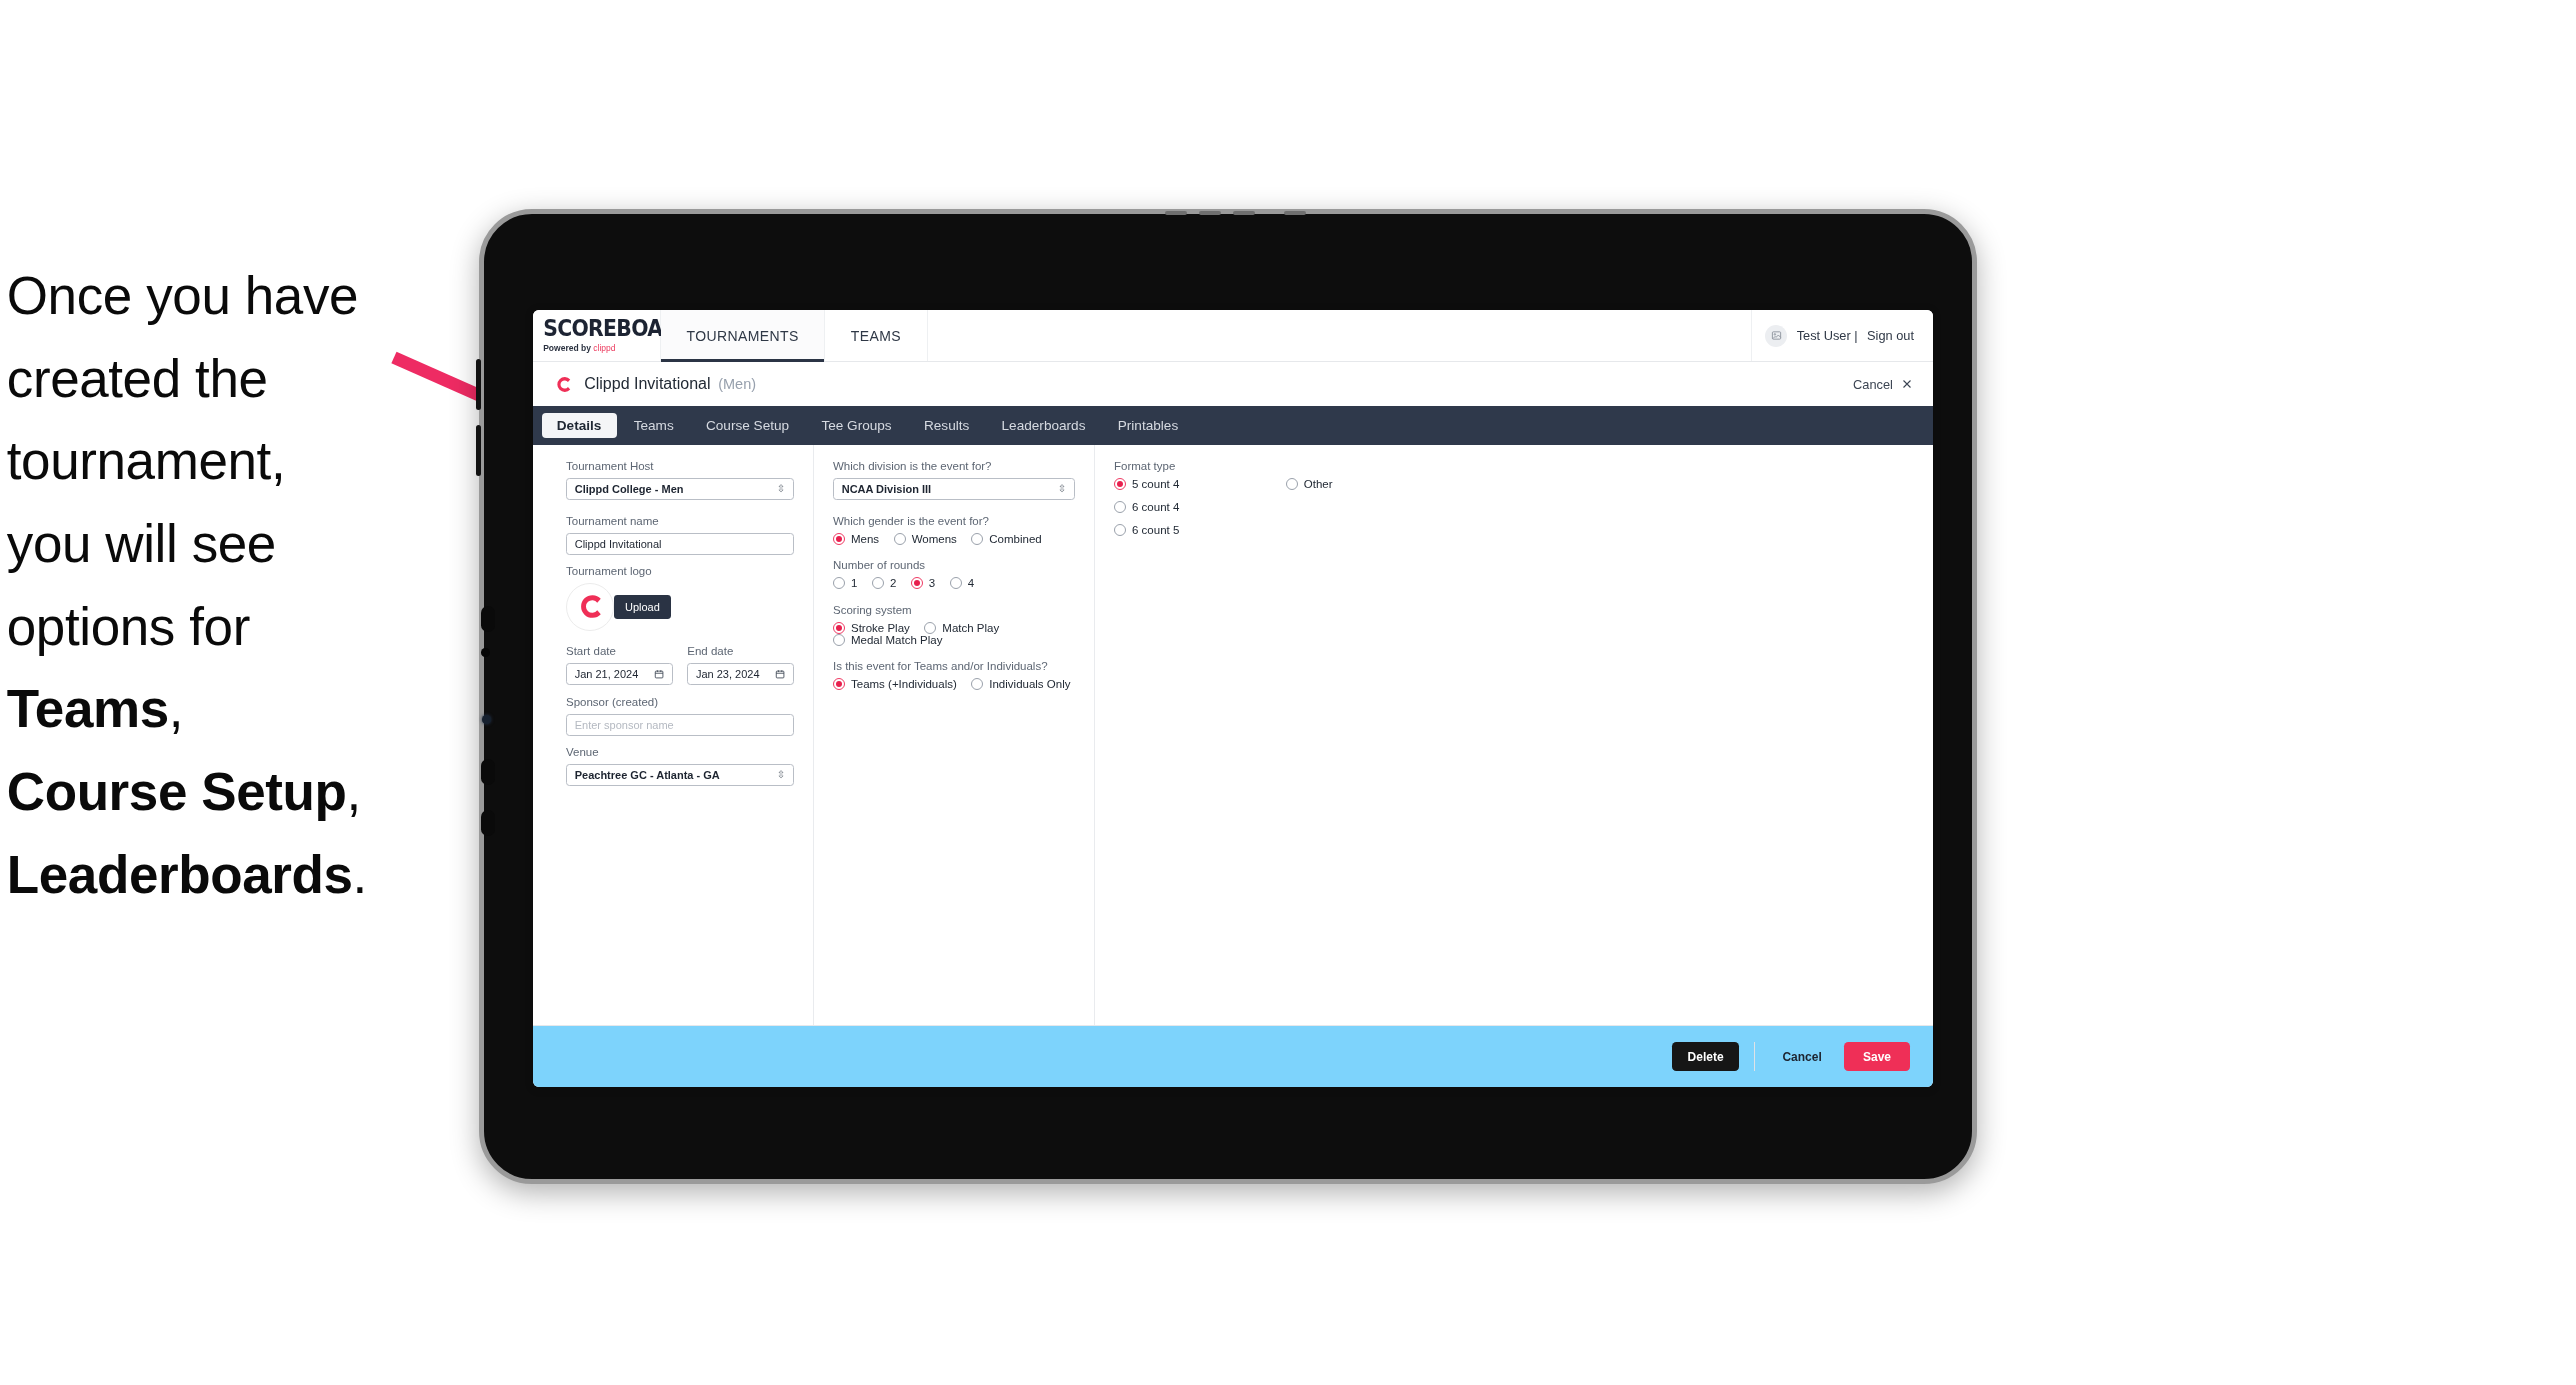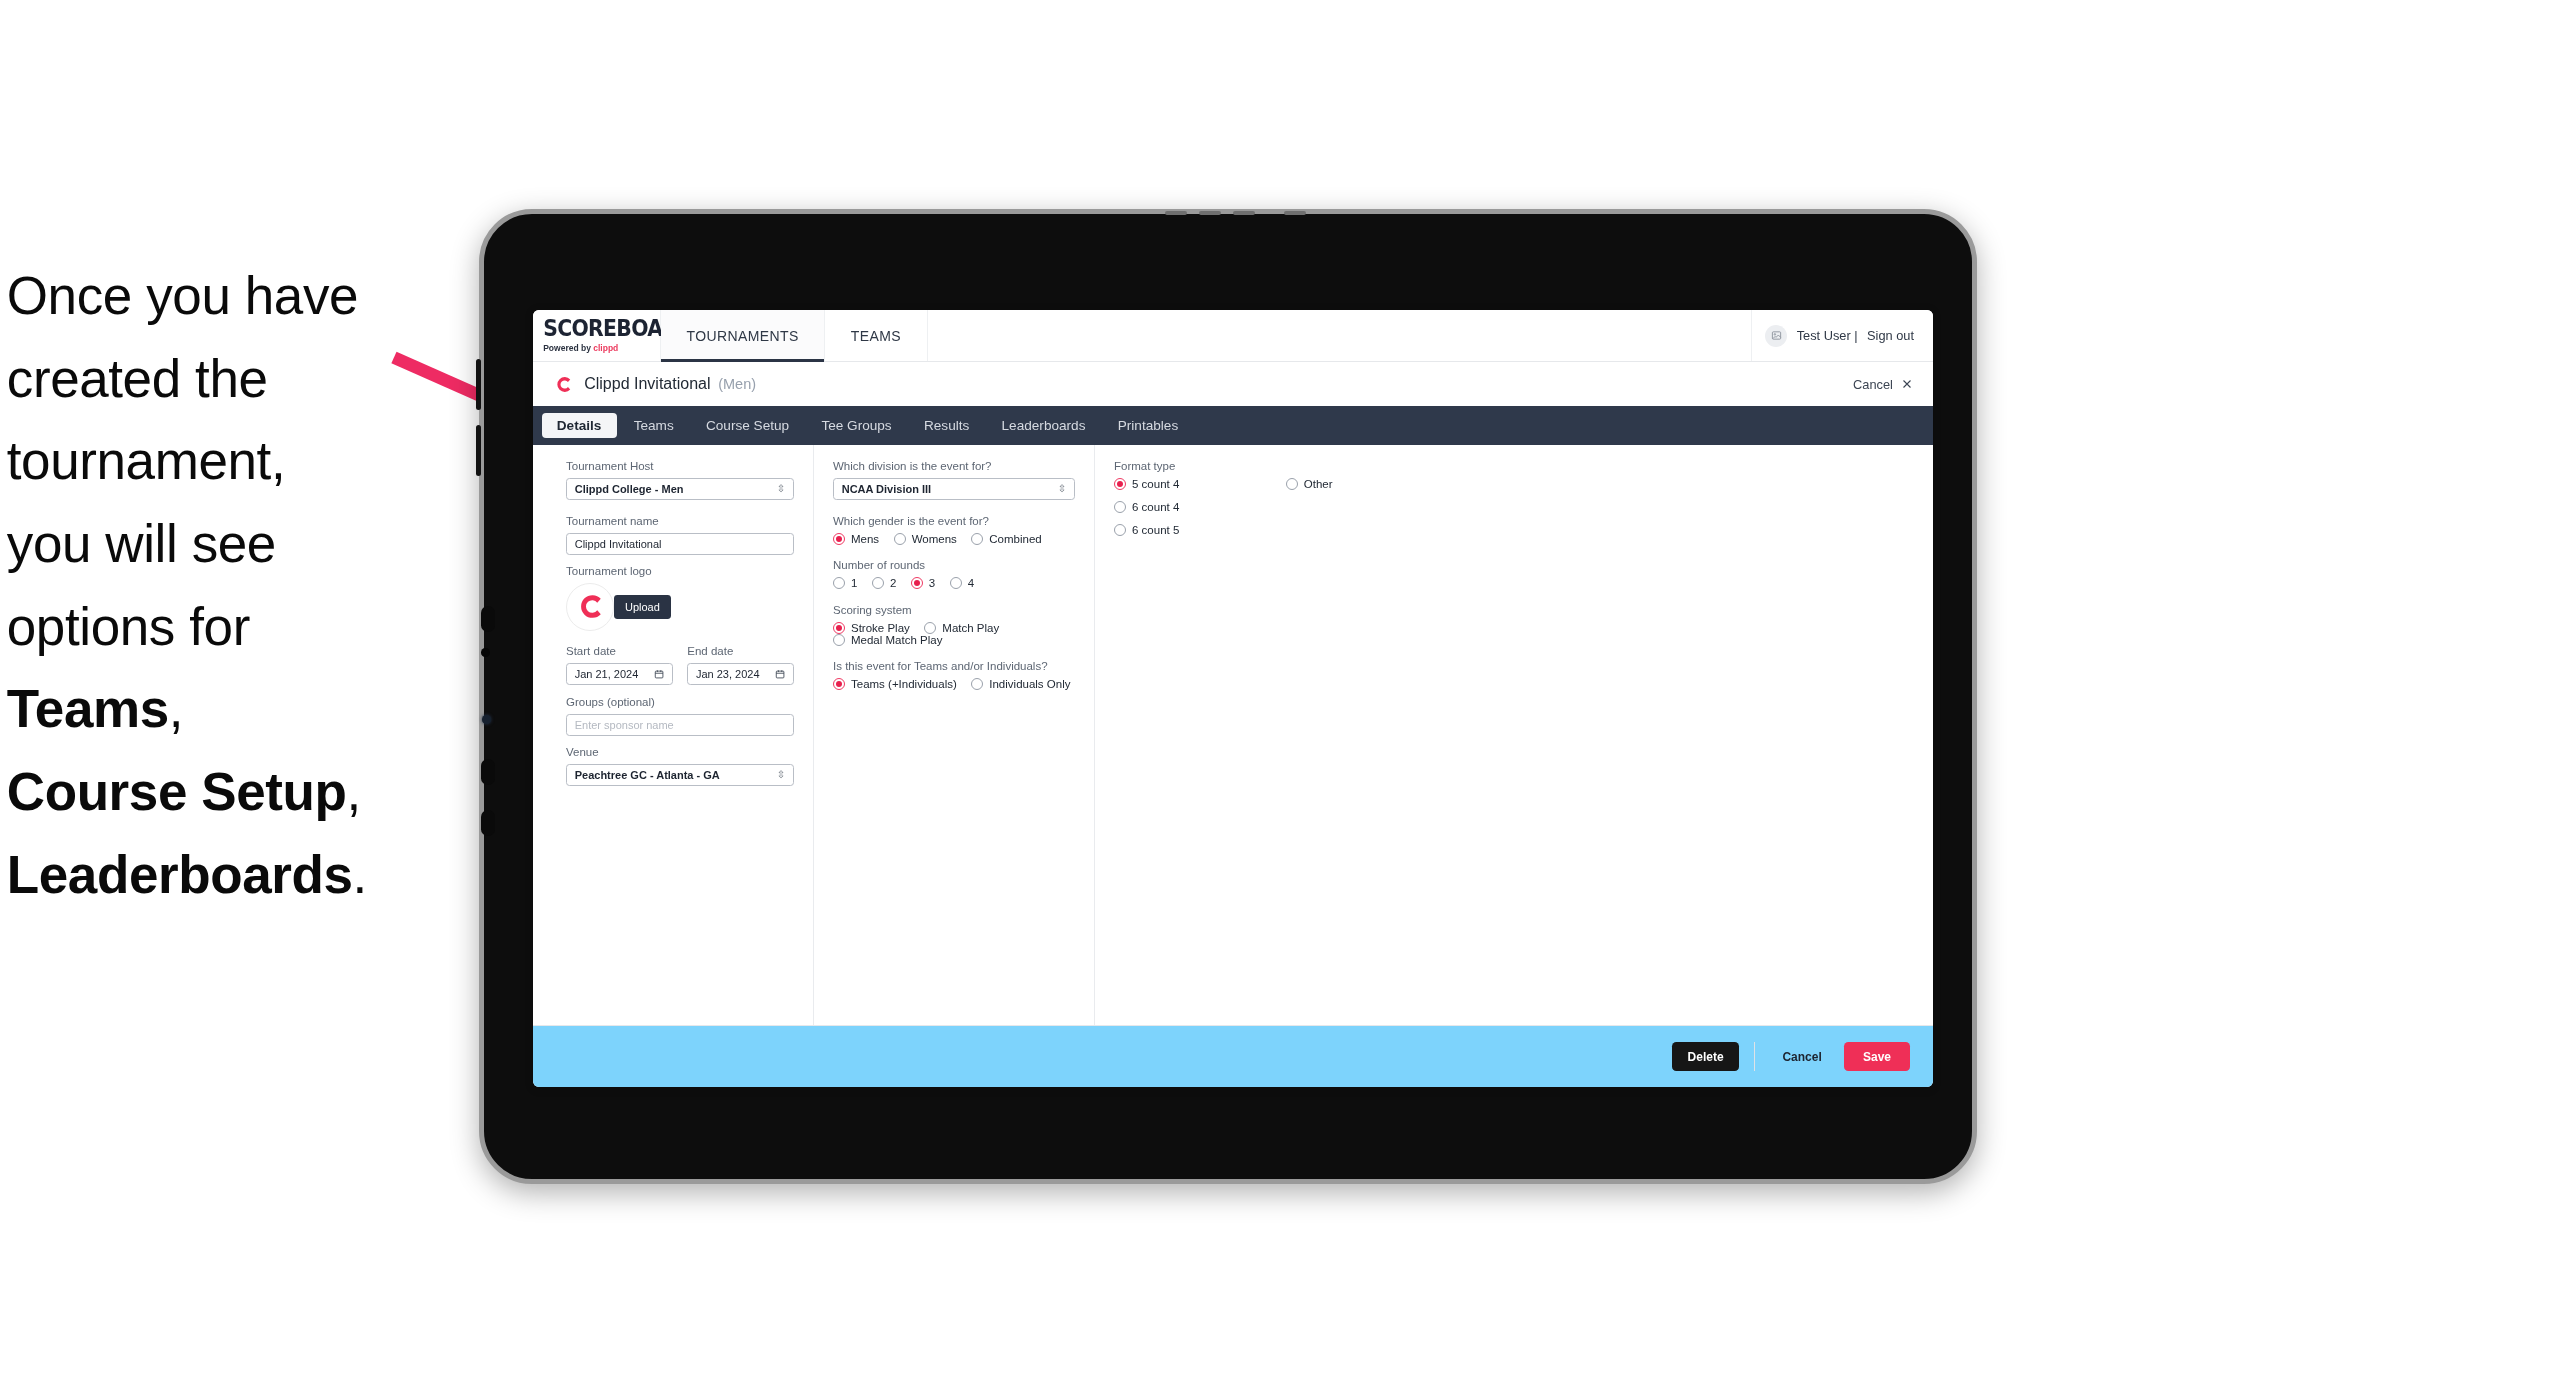--- a/index.html
+++ b/index.html
@@ -40,21 +40,21 @@
   }
 
   
   .topnav{height:51px;background:#fff;border-bottom:0.9px solid #e6e8eb;
     display:flex;align-items:stretch;flex:0 0 auto;position:relative;}
   .brand{width:128px;display:flex;flex-direction:column;justify-content:center;
     padding-left:10.2px;box-sizing:border-box;border-right:0.9px solid #eef0f2;}
   .brand-title{font-size:20.4px;font-weight:800;letter-spacing:-0.7px;color:#1d2433;
     font-family:"DejaVu Sans", sans-serif;line-height:1;transform:scaleY(1.12);transform-origin:left center;}
   .brand-sub{font-size:8.5px;color:#2b3240;margin-top:5.1px;font-weight:600;}
-  .brand-sub span{color:#ec3a5e;font-weight:700;}
+  .brand-sub span{color:#ec3a5e;font-weight:400;}
   .navtab{display:flex;align-items:center;padding:0 25.5px;font-size:14px;
     color:#2f3846;letter-spacing:0.4px;position:relative;cursor:pointer;
     border-right:0.9px solid #eef0f2;}
   .navtab.active{background:#fbfbfc;}
   .navtab.active::after{content:"";position:absolute;left:0;right:0;bottom:-0.9px;height:2.6px;background:#2b3445;}
   .nav-spacer{flex:1;border-right:0.9px solid #eef0f2;}
   .user-area{display:flex;align-items:center;gap:9.4px;padding:0 19px 0 13.6px;font-size:12.8px;color:#2f3846;}
   .avatar{width:22px;height:22px;border-radius:50%;background:#eceef1;
     display:flex;align-items:center;justify-content:center;color:#8c939d;}
   .signout{color:#2f3846;cursor:pointer;}
@@ -279,21 +279,21 @@
               <svg width="10.2" height="10.2" viewBox="0 0 24 24" fill="none" stroke="#3b4452" stroke-width="2">
                   <rect x="3" y="5" width="18" height="16" rx="2"></rect>
                   <path d="M3 10h18M8 3v4M16 3v4"></path>
                 </svg>
             </div>
           </div>
         </div>
 
         <div class="gap-s"></div>
 
-        <div class="flabel">Groups (optional)</div>
+        <div class="flabel">Sponsor (created)</div>
         <div class="field wide">
           <span class="ph">Enter sponsor name</span>
         </div>
 
         <div class="gap-s"></div>
 
         <div class="flabel">Venue</div>
         <div class="field wide">
           <span class="val">Peachtree GC - Atlanta - GA</span>
           <span class="chev">⇳</span>

